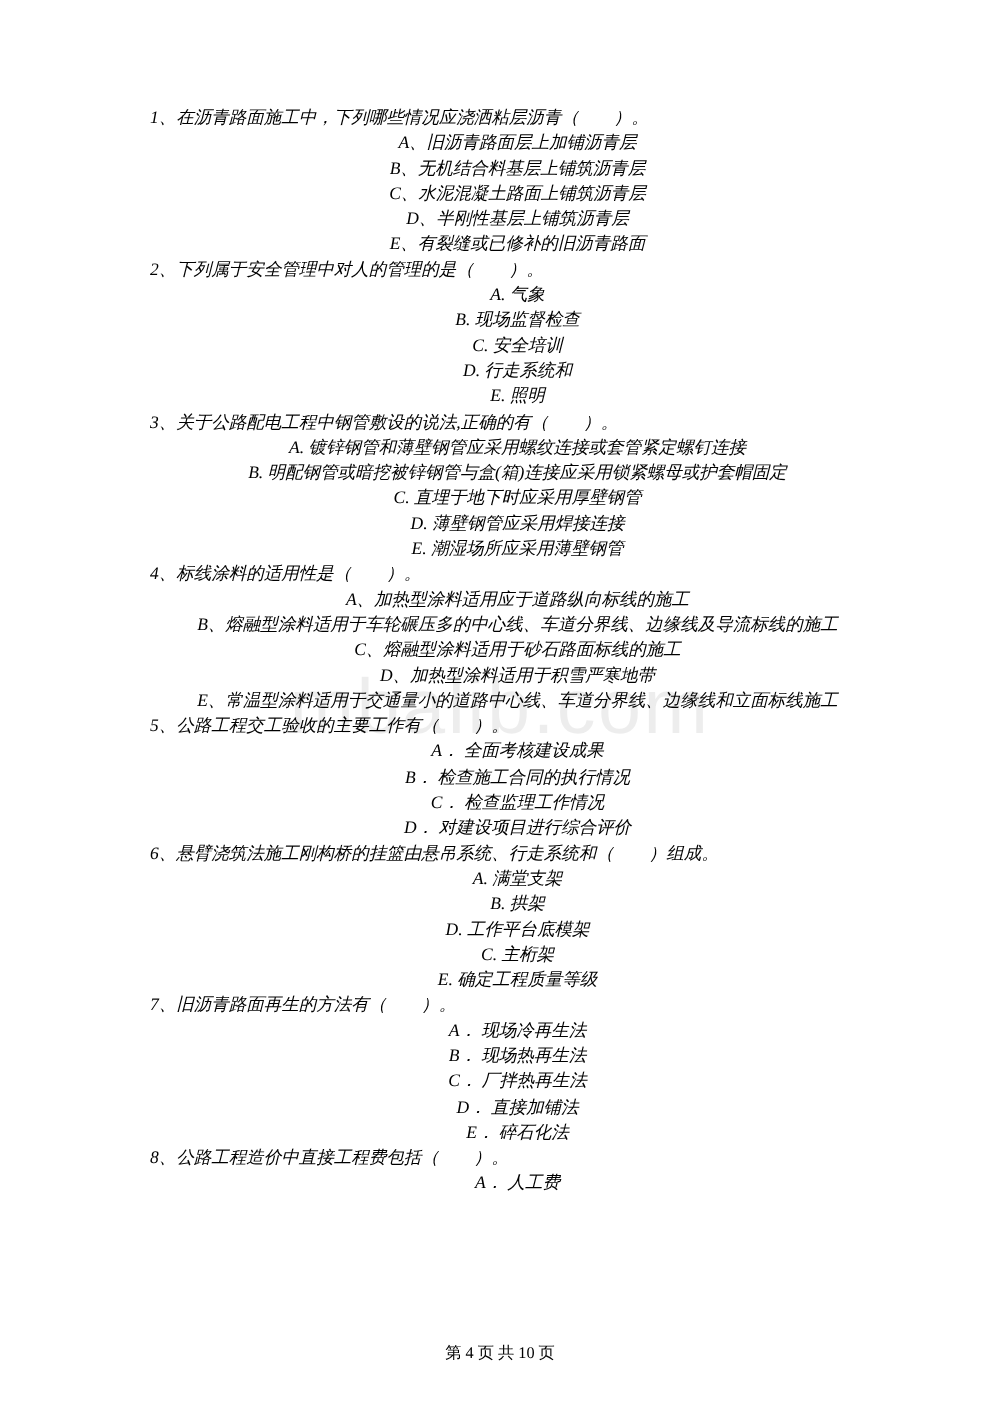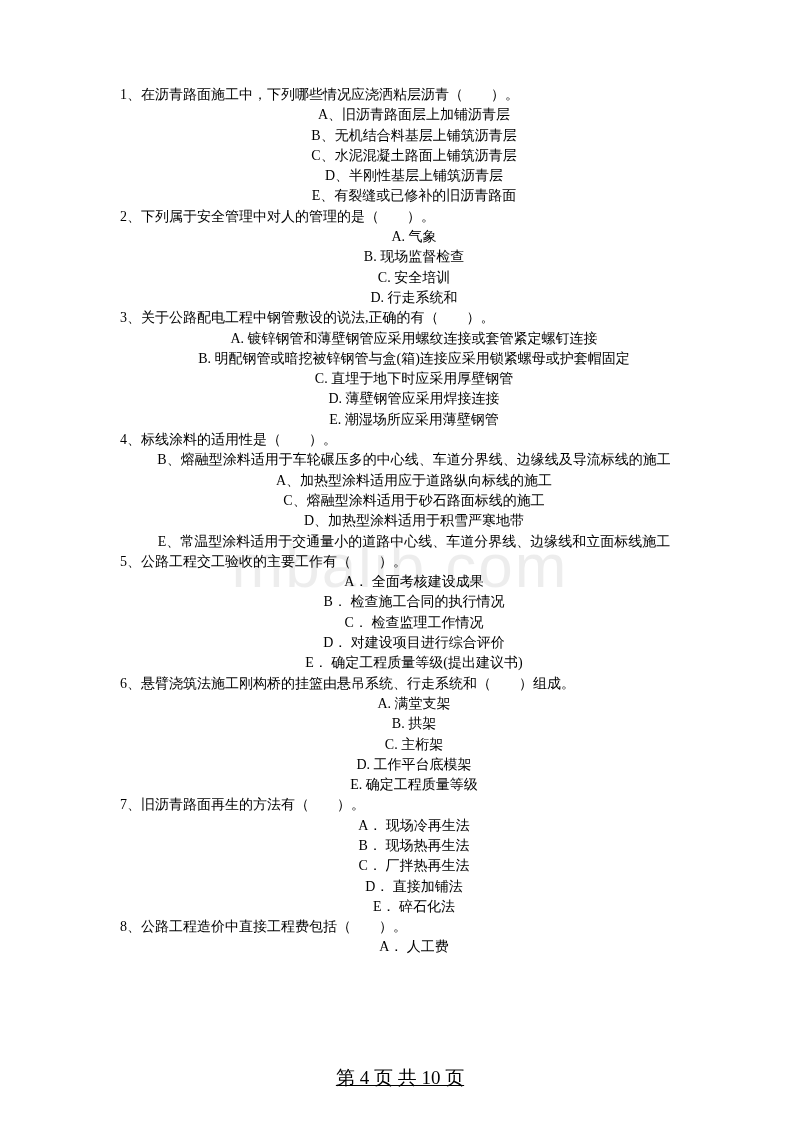--- a/index.html
+++ b/index.html
@@ -20,33 +20,32 @@
     left: 50%;
     transform: translate(-50%, -50%);
     font-family: Arial, sans-serif;
     font-size: 62px;
     color: rgba(0,0,0,0.07);
     letter-spacing: 2px;
     pointer-events: none;
     z-index: 0;
     white-space: nowrap;
   }
-  .content { position: relative; z-index: 1; }
+  .content { position: relative; z-index: 1; font-style: italic; }
   .question { margin: 0; }
   .q-text { }
   .options { padding-left: 28px; text-align: center; }
   .opt { }
   .footer {
     position: absolute;
     bottom: 40px;
     left: 0;
     width: 100%;
     text-align: center;
-    font-size: 19px;
-    text-decoration: underline;
+    font-size: 13px;
   }
 </style>
 </head>
 <body>
 
 <div class="watermark">mbalib.com</div>
 
 <div class="content">
 
   <div class="question">
@@ -60,63 +59,63 @@
     </div>
   </div>
 
   <div class="question">
     <div class="q-text">2、下列属于安全管理中对人的管理的是（　　）。</div>
     <div class="options">
       <div class="opt">A. 气象</div>
       <div class="opt">B. 现场监督检查</div>
       <div class="opt">C. 安全培训</div>
       <div class="opt">D. 行走系统和</div>
+      <div class="opt">E. 照明</div>
     </div>
   </div>
 
   <div class="question">
     <div class="q-text">3、关于公路配电工程中钢管敷设的说法,正确的有（　　）。</div>
     <div class="options">
       <div class="opt">A. 镀锌钢管和薄壁钢管应采用螺纹连接或套管紧定螺钉连接</div>
       <div class="opt">B. 明配钢管或暗挖被锌钢管与盒(箱)连接应采用锁紧螺母或护套帽固定</div>
       <div class="opt">C. 直埋于地下时应采用厚壁钢管</div>
       <div class="opt">D. 薄壁钢管应采用焊接连接</div>
       <div class="opt">E. 潮湿场所应采用薄壁钢管</div>
     </div>
   </div>
 
   <div class="question">
     <div class="q-text">4、标线涂料的适用性是（　　）。</div>
     <div class="options">
+      <div class="opt">A、加热型涂料适用应于道路纵向标线的施工</div>
       <div class="opt">B、熔融型涂料适用于车轮碾压多的中心线、车道分界线、边缘线及导流标线的施工</div>
-      <div class="opt">A、加热型涂料适用应于道路纵向标线的施工</div>
       <div class="opt">C、熔融型涂料适用于砂石路面标线的施工</div>
       <div class="opt">D、加热型涂料适用于积雪严寒地带</div>
       <div class="opt">E、常温型涂料适用于交通量小的道路中心线、车道分界线、边缘线和立面标线施工</div>
     </div>
   </div>
 
   <div class="question">
     <div class="q-text">5、公路工程交工验收的主要工作有（　　）。</div>
     <div class="options">
       <div class="opt">A． 全面考核建设成果</div>
       <div class="opt">B． 检查施工合同的执行情况</div>
       <div class="opt">C． 检查监理工作情况</div>
       <div class="opt">D． 对建设项目进行综合评价</div>
-      <div class="opt">E． 确定工程质量等级(提出建议书)</div>
     </div>
   </div>
 
   <div class="question">
     <div class="q-text">6、悬臂浇筑法施工刚构桥的挂篮由悬吊系统、行走系统和（　　）组成。</div>
     <div class="options">
       <div class="opt">A. 满堂支架</div>
       <div class="opt">B. 拱架</div>
+      <div class="opt">D. 工作平台底模架</div>
       <div class="opt">C. 主桁架</div>
-      <div class="opt">D. 工作平台底模架</div>
       <div class="opt">E. 确定工程质量等级</div>
     </div>
   </div>
 
   <div class="question">
     <div class="q-text">7、旧沥青路面再生的方法有（　　）。</div>
     <div class="options">
       <div class="opt">A． 现场冷再生法</div>
       <div class="opt">B． 现场热再生法</div>
       <div class="opt">C． 厂拌热再生法</div>

